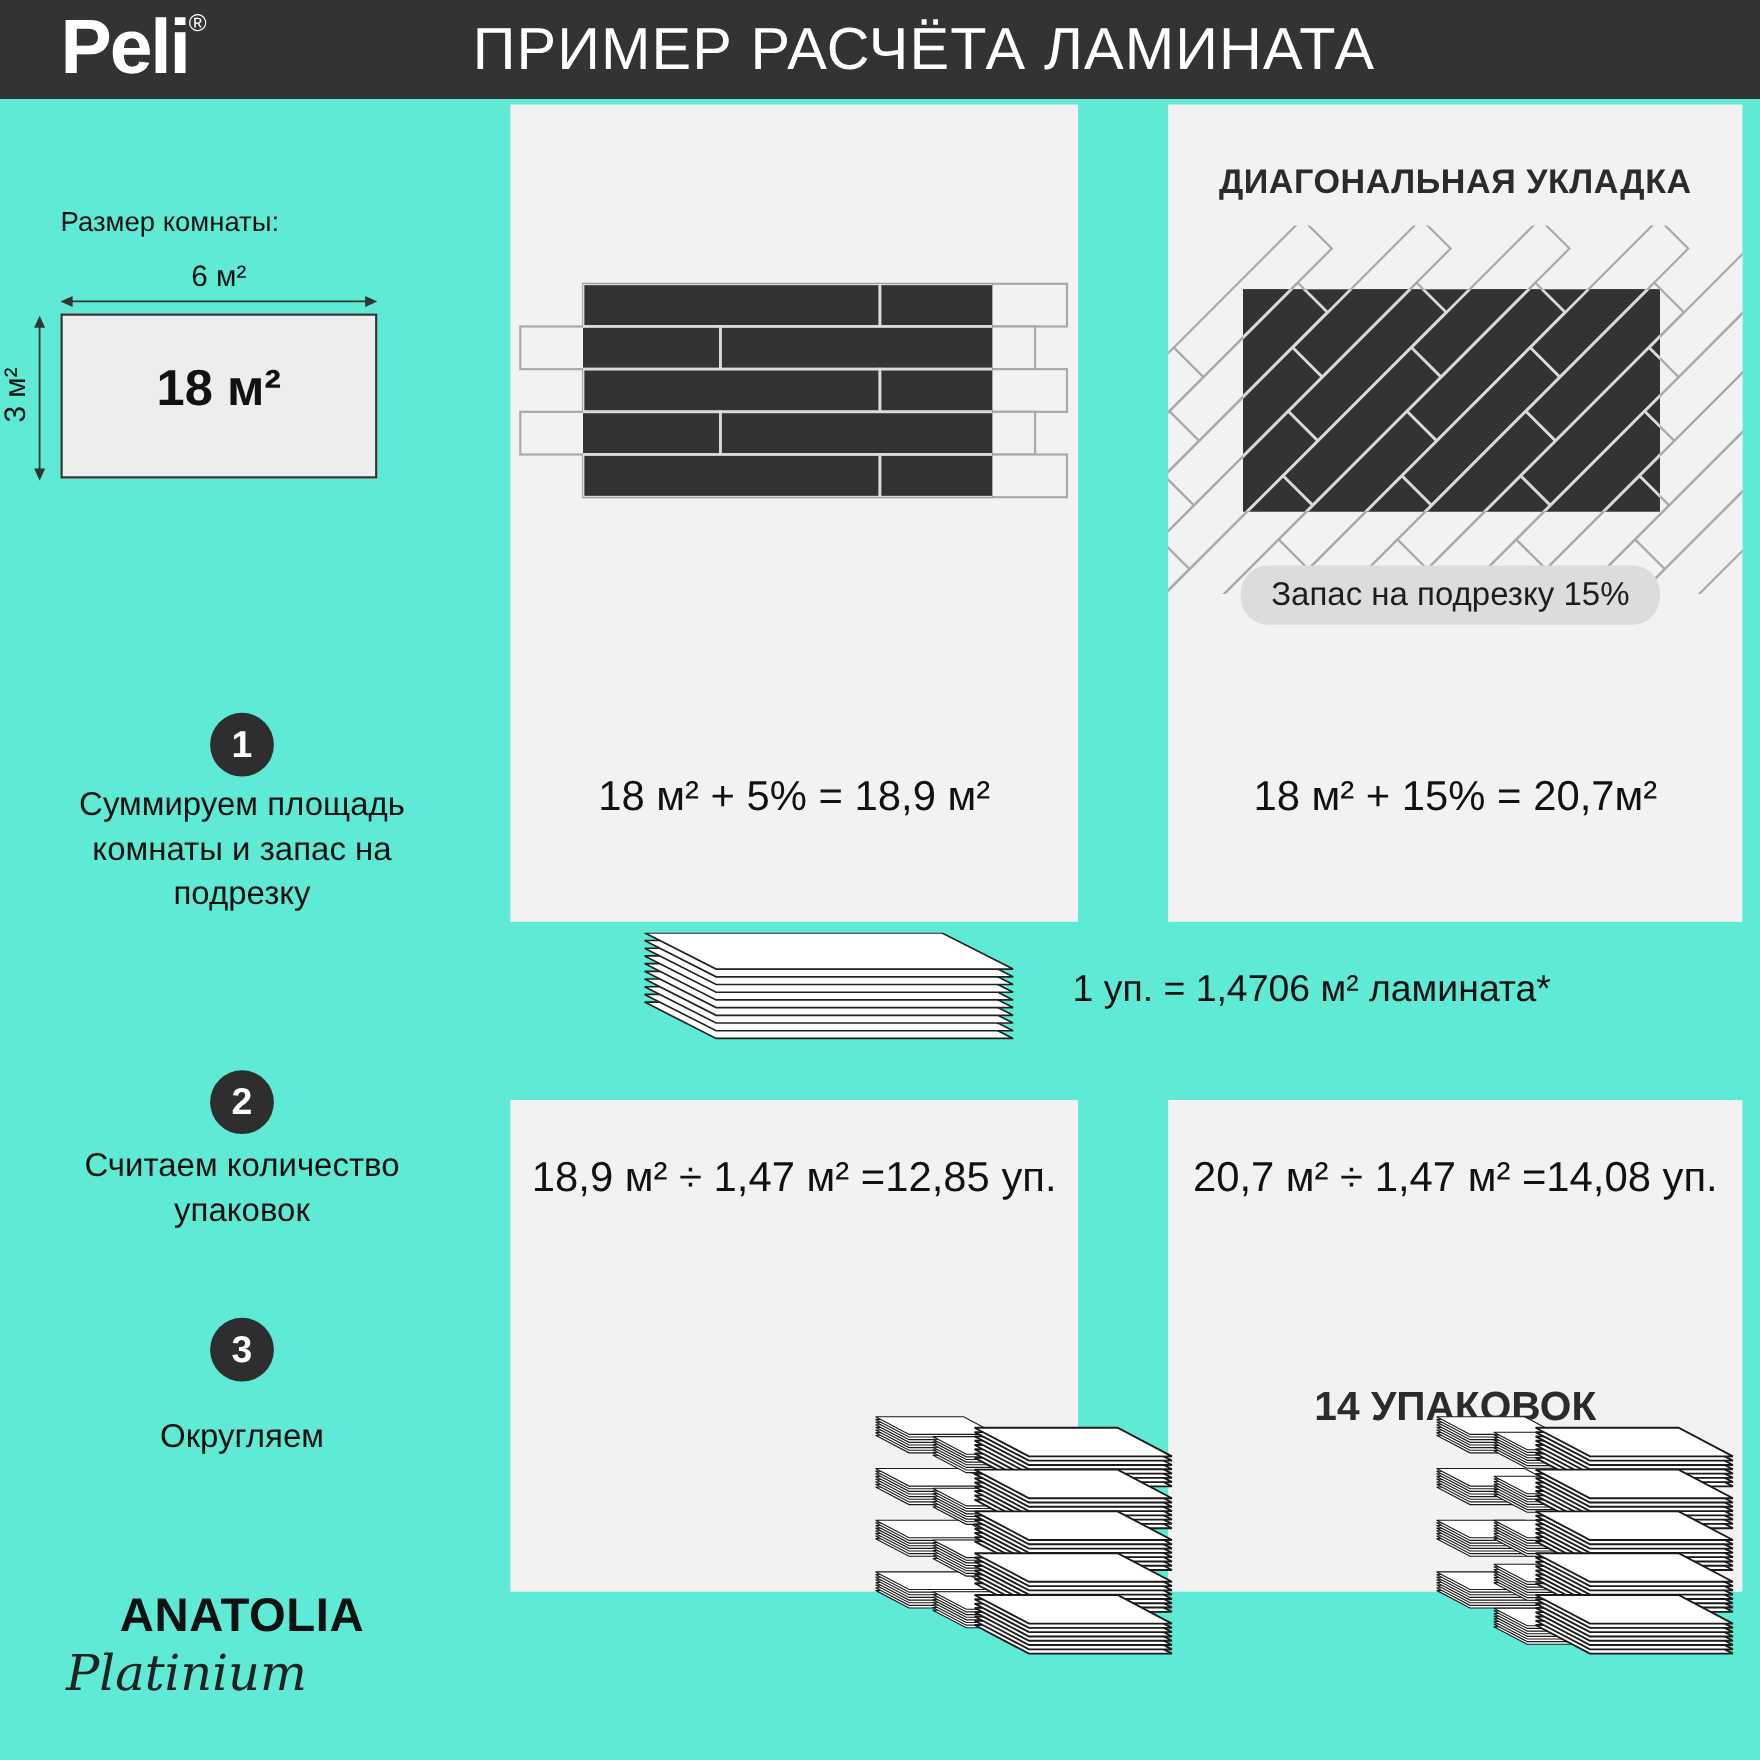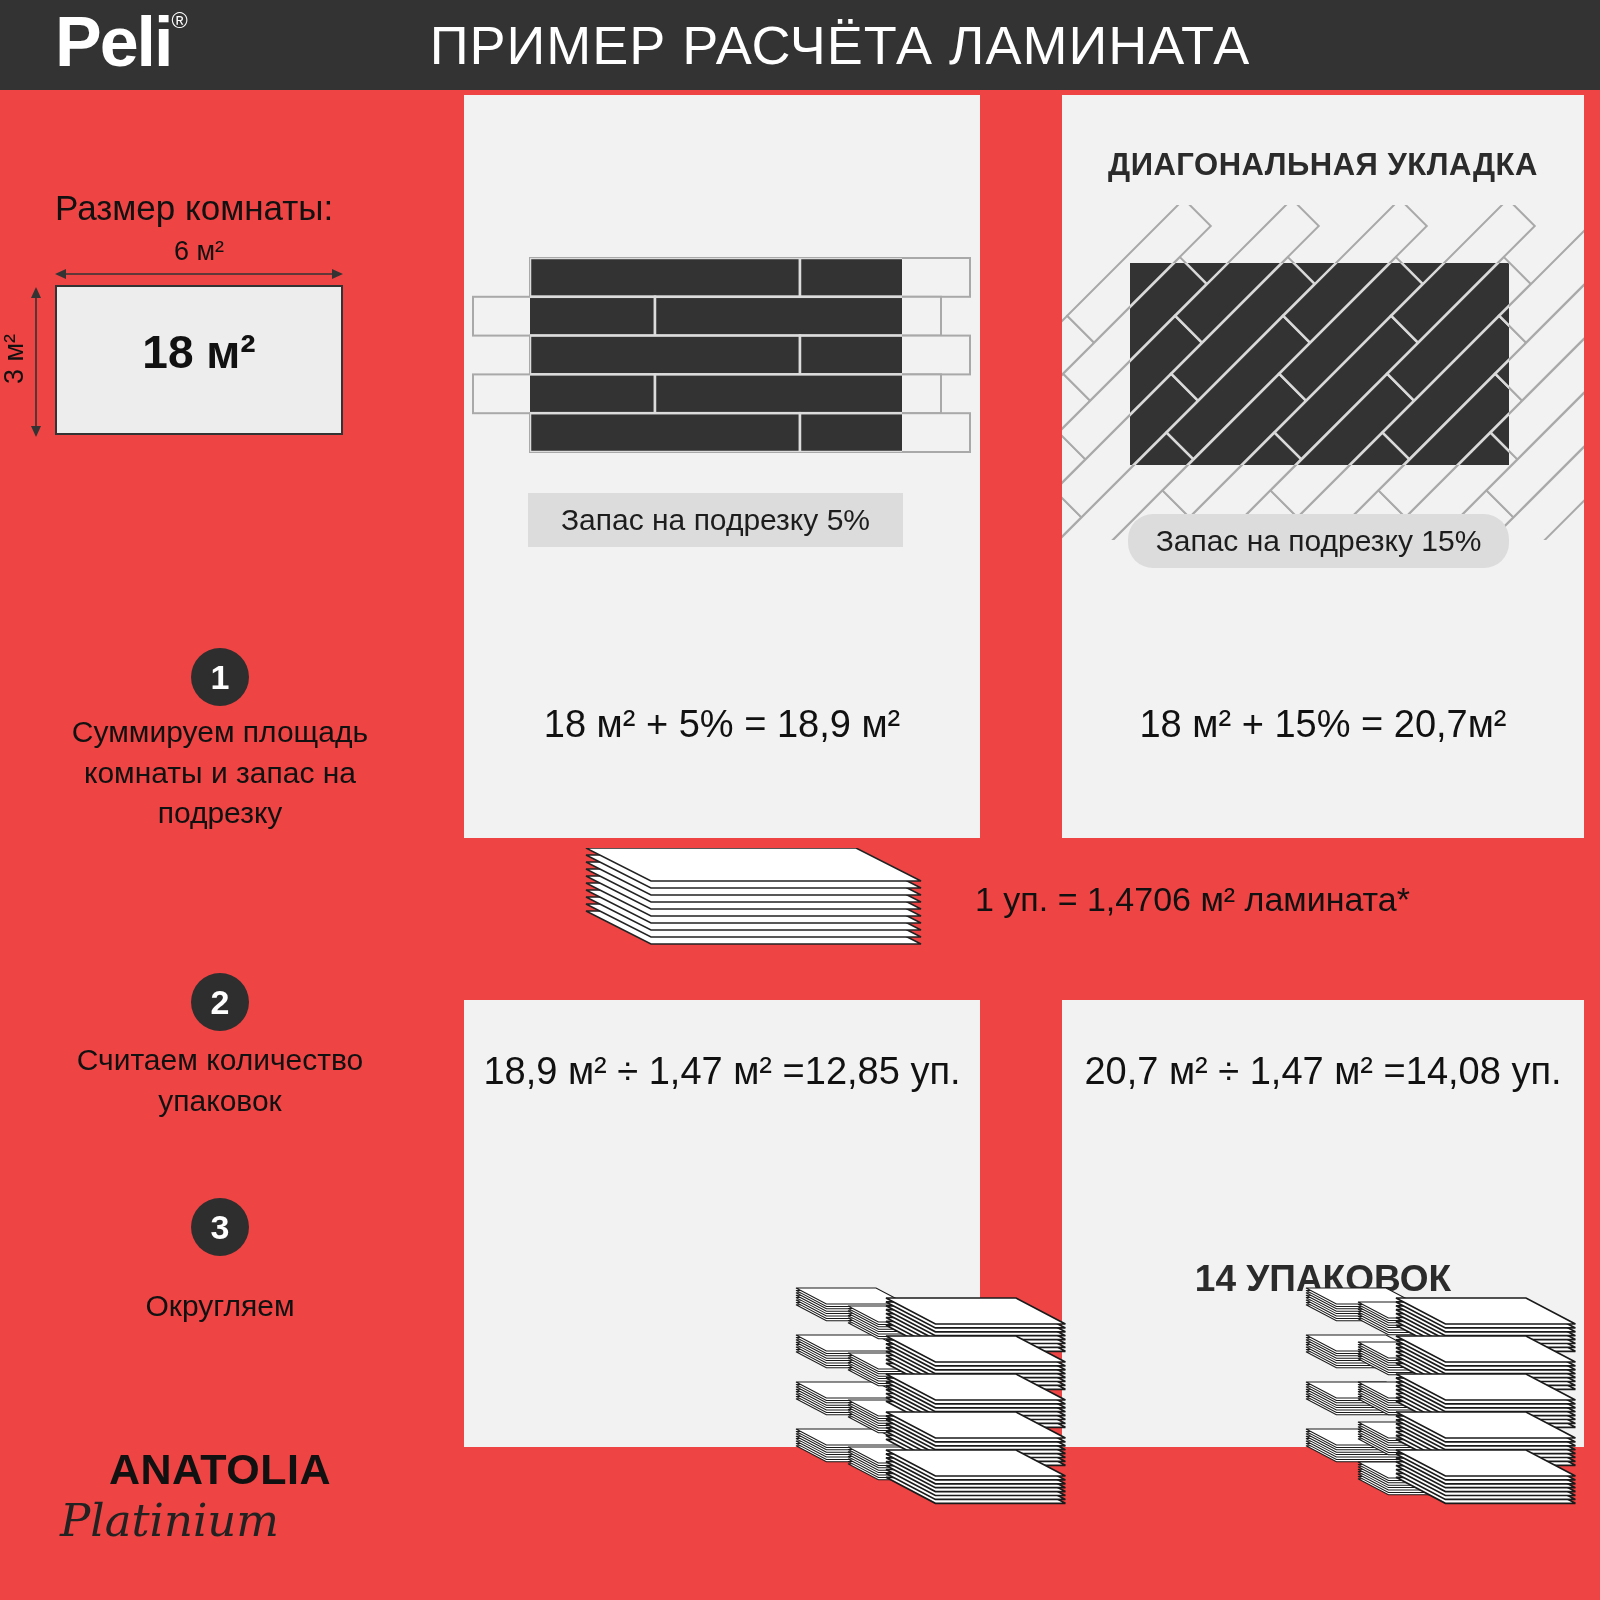--- a/index.html
+++ b/index.html
@@ -1,17 +1,17 @@
 <!DOCTYPE html>
 <html><head>
 <meta charset="utf-8">
 <style>
   html,body{margin:0;padding:0;background:#fff;}
   .page{
-    position:relative;width:1600px;height:1600px;background:#ef4444;overflow:hidden;
+    position:relative;width:1600px;height:1600px;background:#5eead4;overflow:hidden;
     font-family:"Liberation Sans","DejaVu Sans",sans-serif;color:#111;
   }
   
   .header{position:absolute;left:0;top:0;width:1600px;height:90px;background:#333333;}
   .logo{position:absolute;left:55px;top:2px;color:#fff;font-size:70px;font-weight:bold;letter-spacing:-2px;}
   .logo sup{font-size:22px;font-weight:normal;vertical-align:38px;letter-spacing:0;}
   .header-title{position:absolute;left:0;top:14px;width:1600px;text-align:center;color:#fff;
     font-size:54px;font-weight:normal;letter-spacing:1px;margin-left:40px;}
   
   .panel{position:absolute;background:#f2f2f2;}
@@ -27,21 +27,21 @@
   .reserve-right{left:66px;top:419px;width:381px;border-radius:25px;}
   .formula{position:absolute;left:0;width:100%;text-align:center;font-size:38px;color:#111;}
   .formula.f-sum{top:608px;}
   .formula.f-div{top:50px;}
   .result{position:absolute;left:0;top:258px;width:100%;text-align:center;
     font-size:37px;font-weight:bold;color:#2b2b2b;}
   .pattern-svg{position:absolute;left:0;}
   .straight-svg{top:155px;width:516px;height:250px;}
   .diagonal-svg{top:110px;width:522px;height:335px;overflow:hidden;}
   
-  .room-label{position:absolute;left:55px;top:188px;font-size:35px;color:#111;}
+  .room-label{position:absolute;left:55px;top:188px;font-size:25px;color:#111;}
   .room-rect{position:absolute;left:55px;top:285px;width:288px;height:150px;
     background:#ededed;border:2px solid #333;box-sizing:border-box;}
   .room-area{position:absolute;left:0;top:38px;width:100%;text-align:center;
     font-size:46px;font-weight:600;color:#111;}
   .dim-top{position:absolute;left:55px;top:236px;width:288px;text-align:center;font-size:27px;}
   .dim-arrow-h{position:absolute;left:55px;top:266px;}
   .dim-arrow-v{position:absolute;left:28px;top:287px;}
   .dim-side{position:absolute;left:-38px;top:346px;width:100px;height:26px;text-align:center;
     font-size:27px;transform:rotate(-90deg);}
   
@@ -109,21 +109,20 @@
           <rect x="66" y="163.2" width="270" height="38.8"></rect>
             <rect x="336" y="163.2" width="170" height="38.8"></rect>
         </g>
       </defs>
       <use href="#planksS" fill="#f2f2f2" stroke="#a9a9a9" stroke-width="2"></use>
       <rect x="66" y="8" width="372" height="194" fill="#333333"></rect>
       <g clip-path="url(#clipS)">
         <use href="#planksS" fill="#333333" stroke="#dcdcdc" stroke-width="2.5"></use>
       </g>
     </svg>
-    <div class="reserve-label reserve-left">Запас на подрезку 5%</div>
     <div class="formula f-sum">18 м² + 5% = 18,9 м²</div>
   </div>
 
   <div class="panel p-right1">
     <div class="panel-title">ДИАГОНАЛЬНАЯ УКЛАДКА</div>
     <svg class="pattern-svg diagonal-svg" viewBox="0 0 522 335">
       <defs>
         <clipPath id="clipD">
             <rect x="68" y="58" width="379" height="202"></rect>
           </clipPath>

